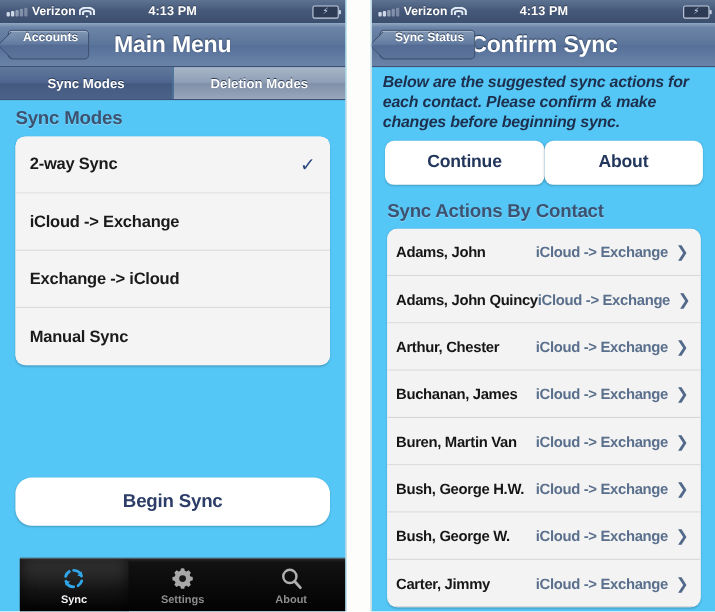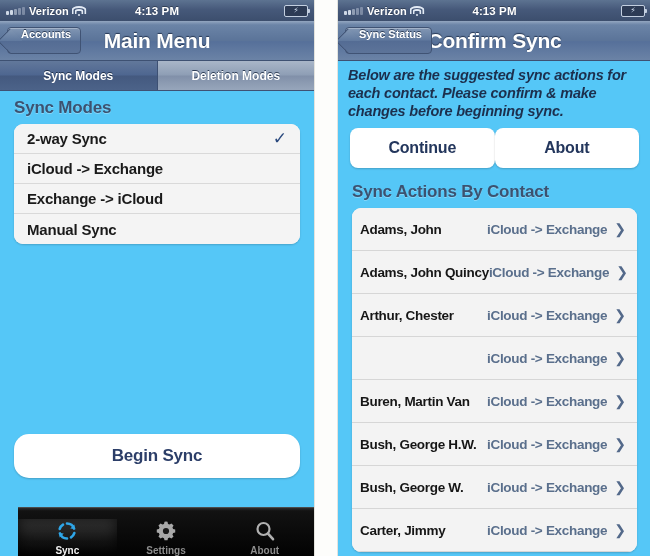--- a/index.html
+++ b/index.html
@@ -127,21 +127,21 @@
     letter-spacing:-.2px;
   }
 
   .card{
     margin:0 14px;background:#f4f4f4;border-radius:9px;
     box-shadow:0 1px 2px rgba(0,0,0,.18);
     overflow:hidden;
   }
   .row{
     display:flex;align-items:center;
-    height:30px;box-sizing:border-box;
+    height:52px;box-sizing:border-box;
     padding:0 13px;
     border-bottom:1px solid #d9d9d9;
     background:#f4f4f4;
   }
   .row:last-child{border-bottom:none;}
   .row-label{
     color:#1a1a1a;font-size:15px;font-weight:bold;
     letter-spacing:-.2px;flex:0 0 auto;
   }
   .check{
@@ -155,21 +155,20 @@
     display:flex;align-items:center;justify-content:center;
     color:#2c3e68;font-size:17px;font-weight:bold;letter-spacing:-.2px;
   }
 
   
   .tabbar{
     position:absolute;left:18px;right:0;bottom:0;height:48px;
     background:linear-gradient(to bottom,#2b2b2b 0%,#121212 6%,#020202 100%);
     border-top:1px solid #4a4a4a;
     display:flex;
-    align-items:flex-end;
   }
   .tab{
     flex:1;display:flex;flex-direction:column;align-items:center;justify-content:center;
     gap:2px;color:#8d8d8d;font-size:10px;font-weight:bold;
     position:relative;
   }
   .tab.on{
     color:#f2f2f2;
     background:linear-gradient(to bottom,rgba(90,90,90,.55) 0%,rgba(40,40,40,.35) 60%,rgba(10,10,10,.15) 100%);
     box-shadow:inset 0 0 14px rgba(0,0,0,.75);
@@ -360,20 +359,21 @@
           <span class="cname">Adams, John Quincy</span>
           <span class="caction">iCloud -&gt; Exchange</span>
           <span class="chev">❯</span>
         </div>
         <div class="crow">
           <span class="cname">Arthur, Chester</span>
           <span class="caction">iCloud -&gt; Exchange</span>
           <span class="chev">❯</span>
         </div>
         <div class="crow">
+          <span class="cname">Buchanan, James</span>
           <span class="caction">iCloud -&gt; Exchange</span>
           <span class="chev">❯</span>
         </div>
         <div class="crow">
           <span class="cname">Buren, Martin Van</span>
           <span class="caction">iCloud -&gt; Exchange</span>
           <span class="chev">❯</span>
         </div>
         <div class="crow">
           <span class="cname">Bush, George H.W.</span>

